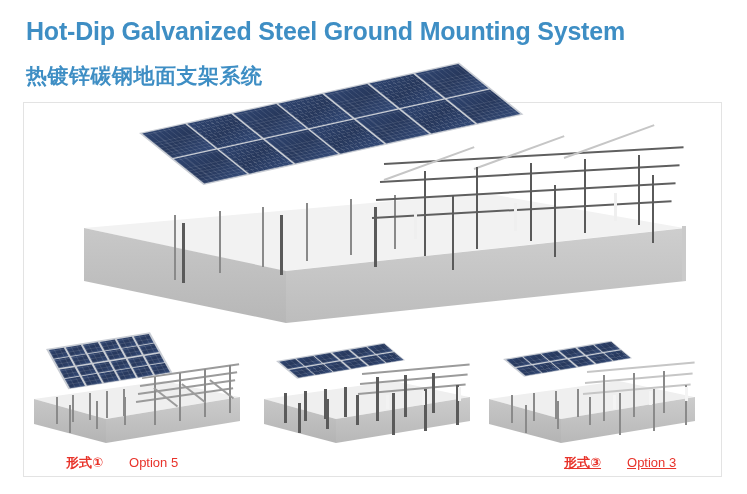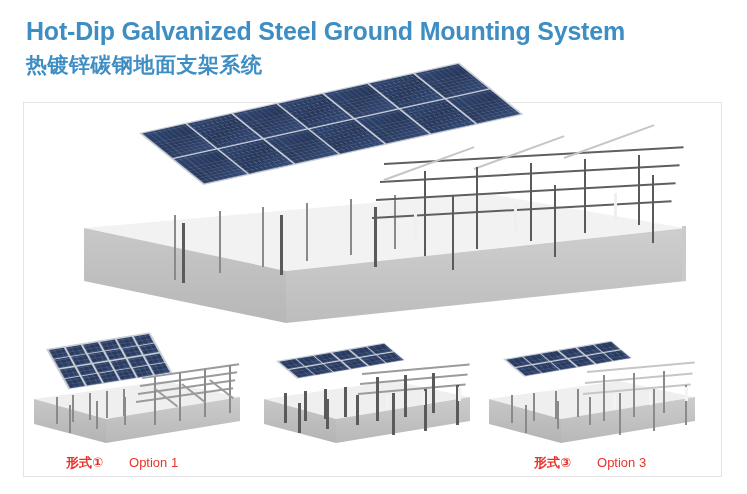--- a/index.html
+++ b/index.html
@@ -30,21 +30,21 @@
     letter-spacing: -0.2px;
     line-height: 30px;
     white-space: nowrap;
   }
   .title-cn {
     font-family: "DejaVu Sans", sans-serif;
     font-size: 21px;
     font-weight: bold;
     color: #3e8ec4;
     line-height: 28px;
-    margin-top: 5px;
+    margin-top: 16px;
     letter-spacing: 0.5px;
     white-space: nowrap;
   }
 
   
   .frame {
     position: absolute;
     left: 23px;
     top: 102px;
     width: 699px;
@@ -379,21 +379,21 @@
       <div class="cellpanel"></div>
       <div class="cellpanel"></div>
       <div class="cellpanel"></div>
       <div class="cellpanel"></div>
       <div class="cellpanel"></div>
       <div class="cellpanel"></div>
     </div>
   </div>
 
   <div class="caption" style="left:42px; top:350px;">
-    <span class="cn">形式①</span><span class="en">Option 1</span>
-  </div>
-
-
-  <div class="caption" style="left:510px; top:350px;">
+    <span class="cn">形式①</span><span class="en">Option 5</span>
+  </div>
+
+
+  <div class="caption" style="left:540px; top:350px;text-decoration:underline;">
     <span class="cn">形式③</span><span class="en">Option 3</span>
   </div>
 
 </div>
 
 </body></html>

